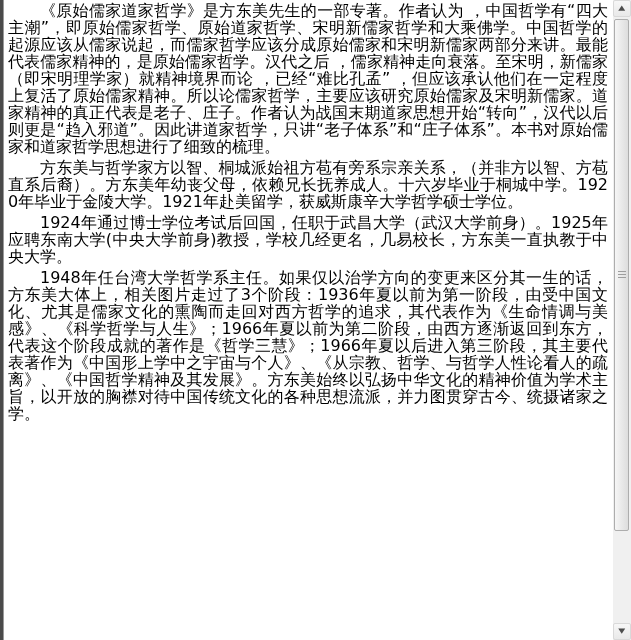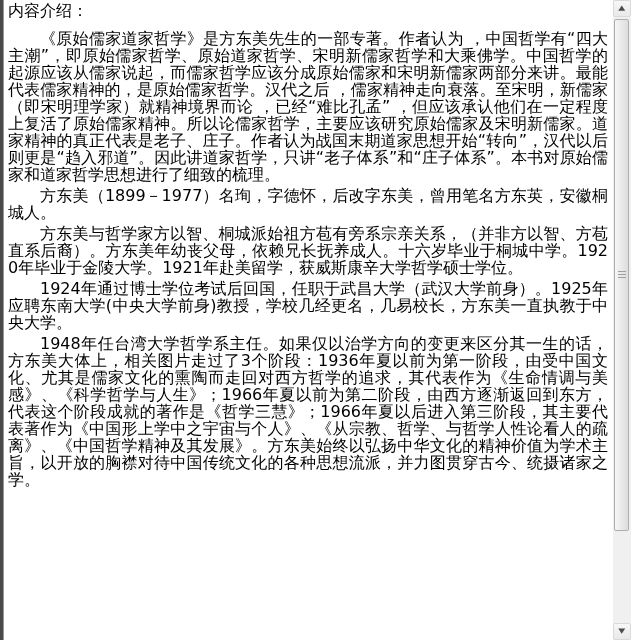--- a/index.html
+++ b/index.html
@@ -108,26 +108,24 @@
       transparent 1px, transparent 3px
     );
   }
 </style>
 </head>
 <body>
 
 <div class="page">
   <div class="doc">
 
-    <div class="heading">内容介绍：</div>
 
     <p>《原始儒家道家哲学》是方东美先生的一部专著。作者认为 ，中国哲学有“四大主潮”，即原始儒家哲学、原始道家哲学、宋明新儒家哲学和大乘佛学。中国哲学的起源应该从儒家说起，而儒家哲学应该分成原始儒家和宋明新儒家两部分来讲。最能代表儒家精神的，是原始儒家哲学。汉代之后 ，儒家精神走向衰落。至宋明，新儒家（即宋明理学家）就精神境界而论 ，已经“难比孔孟” ，但应该承认他们在一定程度上复活了原始儒家精神。所以论儒家哲学，主要应该研究原始儒家及宋明新儒家。道家精神的真正代表是老子、庄子。作者认为战国末期道家思想开始“转向”，汉代以后则更是“趋入邪道”。因此讲道家哲学，只讲“老子体系”和“庄子体系”。本书对原始儒家和道家哲学思想进行了细致的梳理。</p>
 
 
-    <p>方东美（1899－1977）名珣，字德怀，后改字东美，曾用笔名方东英，安徽桐城人。</p>
 
 
 
     <p>方东美与哲学家方以智、桐城派始祖方苞有旁系宗亲关系，（并非方以智、方苞直系后裔）。方东美年幼丧父母，依赖兄长抚养成人。十六岁毕业于桐城中学。1920年毕业于金陵大学。1921年赴美留学，获威斯康辛大学哲学硕士学位。</p>
 
     <p>1924年通过博士学位考试后回国，任职于武昌大学（武汉大学前身）。1925年应聘东南大学(中央大学前身)教授，学校几经更名，几易校长，方东美一直执教于中央大学。</p>
 
     <p>1948年任台湾大学哲学系主任。如果仅以治学方向的变更来区分其一生的话，方东美大体上，相关图片走过了3个阶段：1936年夏以前为第一阶段，由受中国文化、尤其是儒家文化的熏陶而走回对西方哲学的追求，其代表作为《生命情调与美感》、《科学哲学与人生》；1966年夏以前为第二阶段，由西方逐渐返回到东方，代表这个阶段成就的著作是《哲学三慧》；1966年夏以后进入第三阶段，其主要代表著作为《中国形上学中之宇宙与个人》、《从宗教、哲学、与哲学人性论看人的疏离》、《中国哲学精神及其发展》。方东美始终以弘扬中华文化的精神价值为学术主旨，以开放的胸襟对待中国传统文化的各种思想流派，并力图贯穿古今、统摄诸家之学。</p>
 
   </div>

